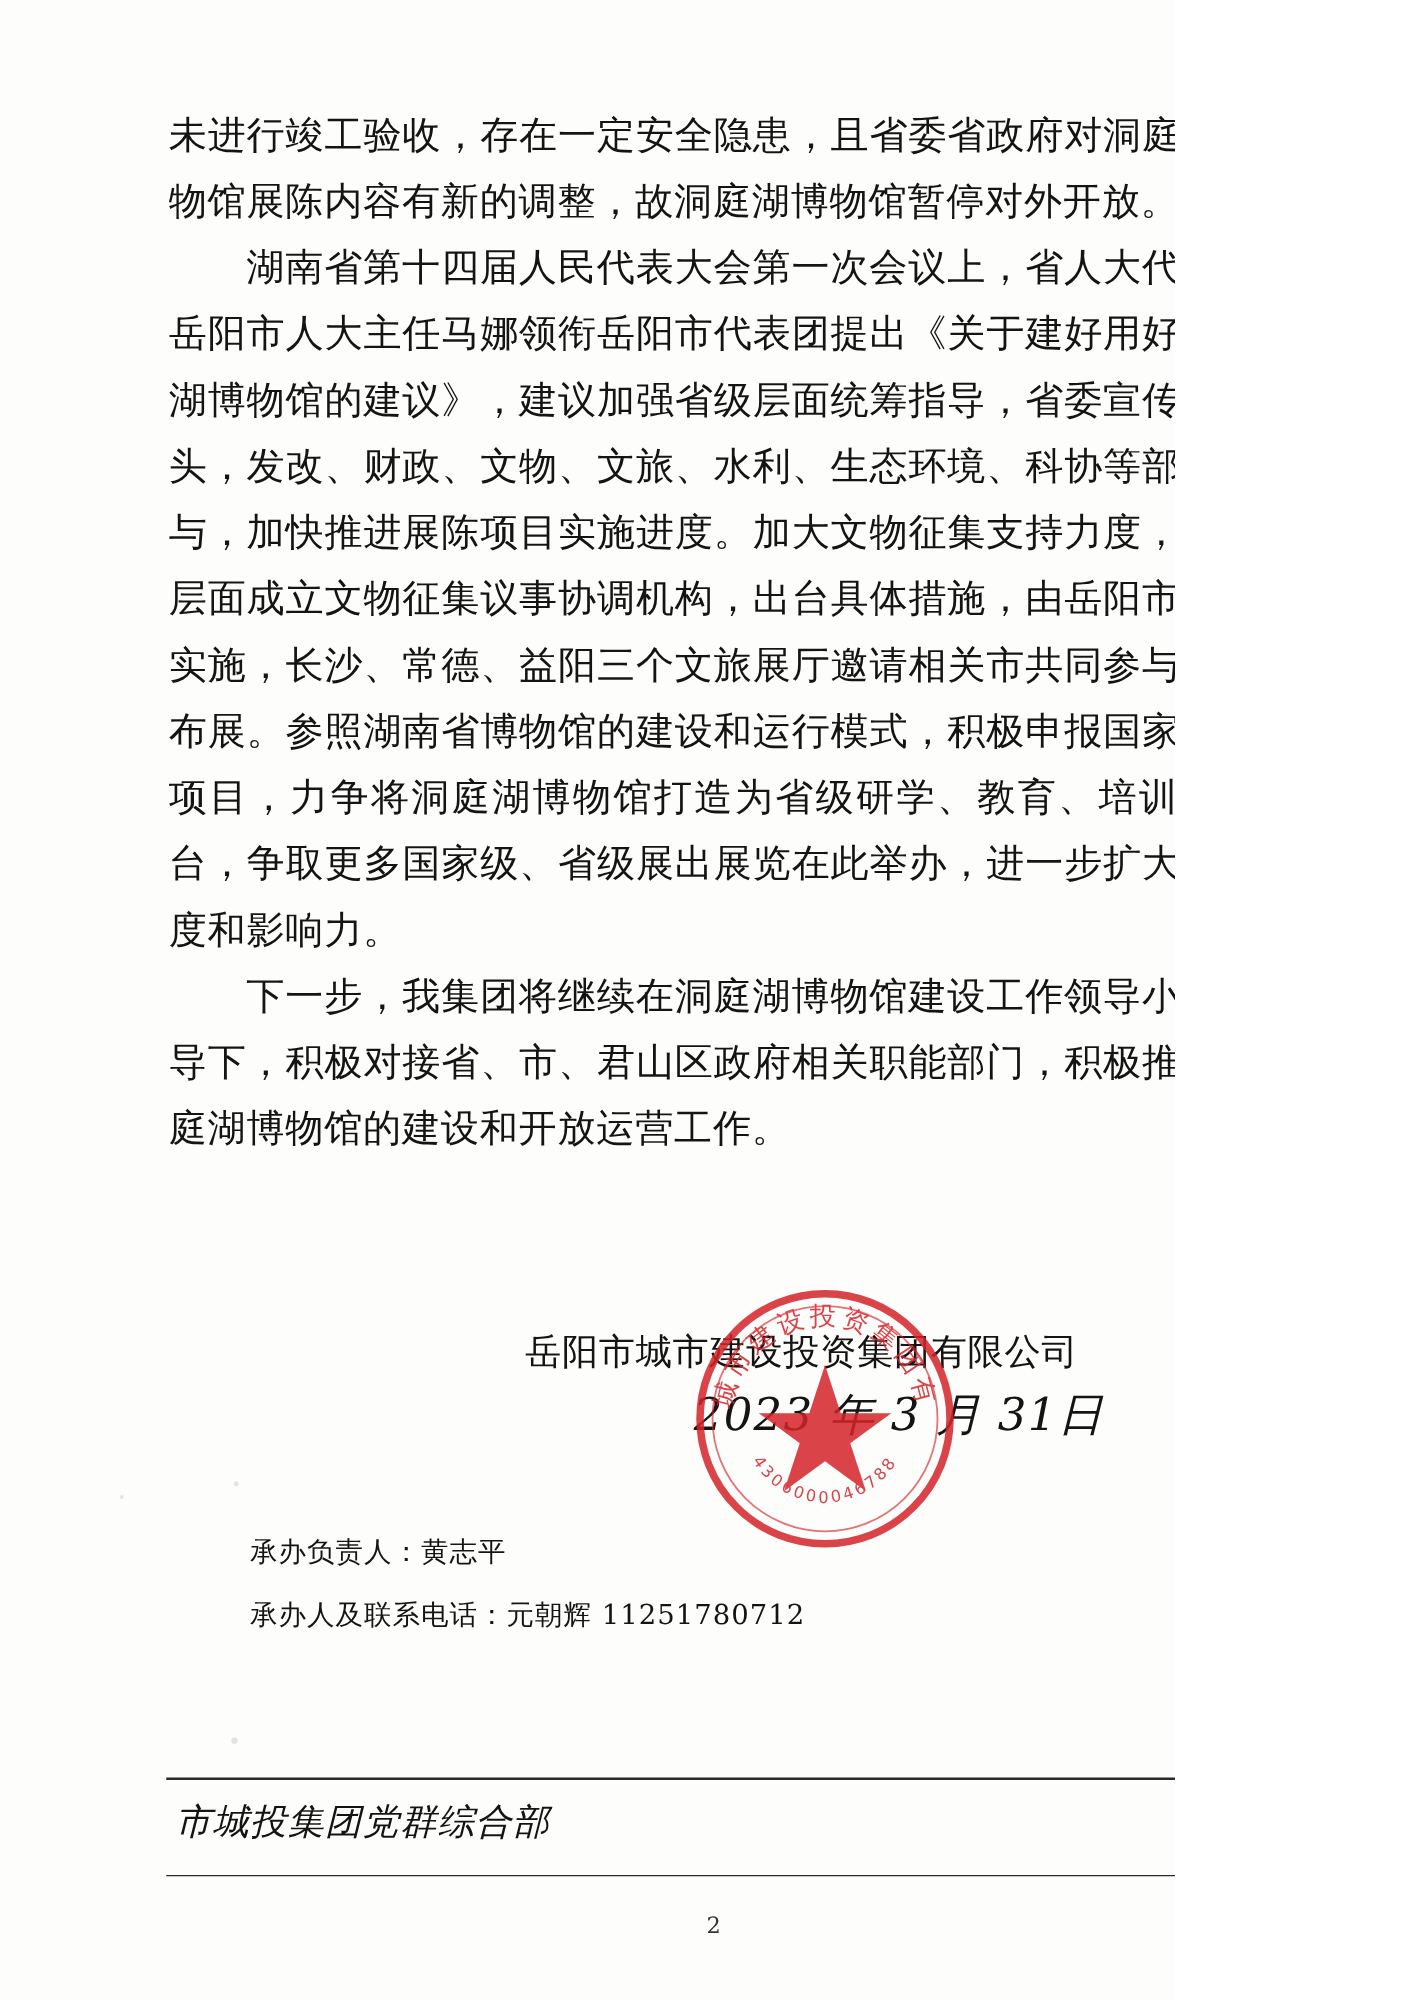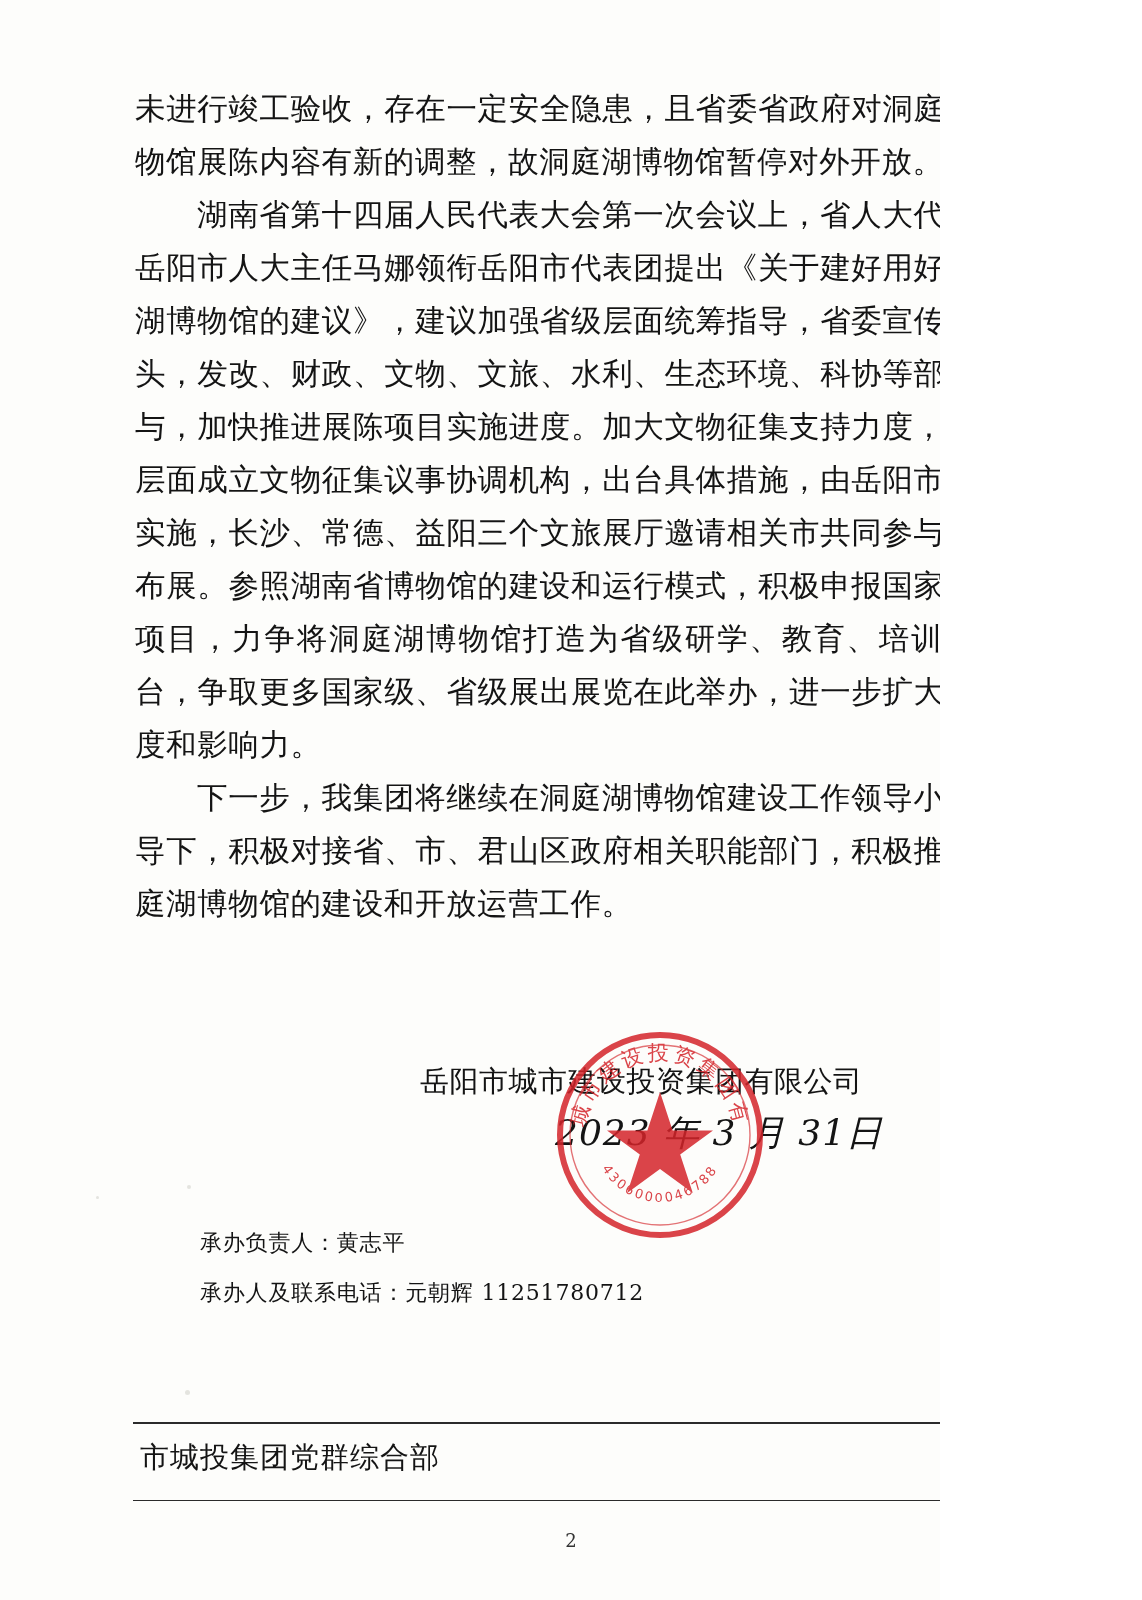--- a/index.html
+++ b/index.html
@@ -91,20 +91,21 @@
     border-top: 1.5px solid #2b2b2b;
   }
   .footer-row {
     position: absolute;
     left: 140px;
     top: 1438px;
     width: 862px;
     display: flex;
     justify-content: space-between;
     align-items: center;
+    font-style: italic;
   }
   .footer-dept {
     font-size: 29px;
     letter-spacing: 1px;
     color: #141414;
   }
   .footer-date {
     font-size: 29px;
     letter-spacing: 1px;
     color: #141414;

